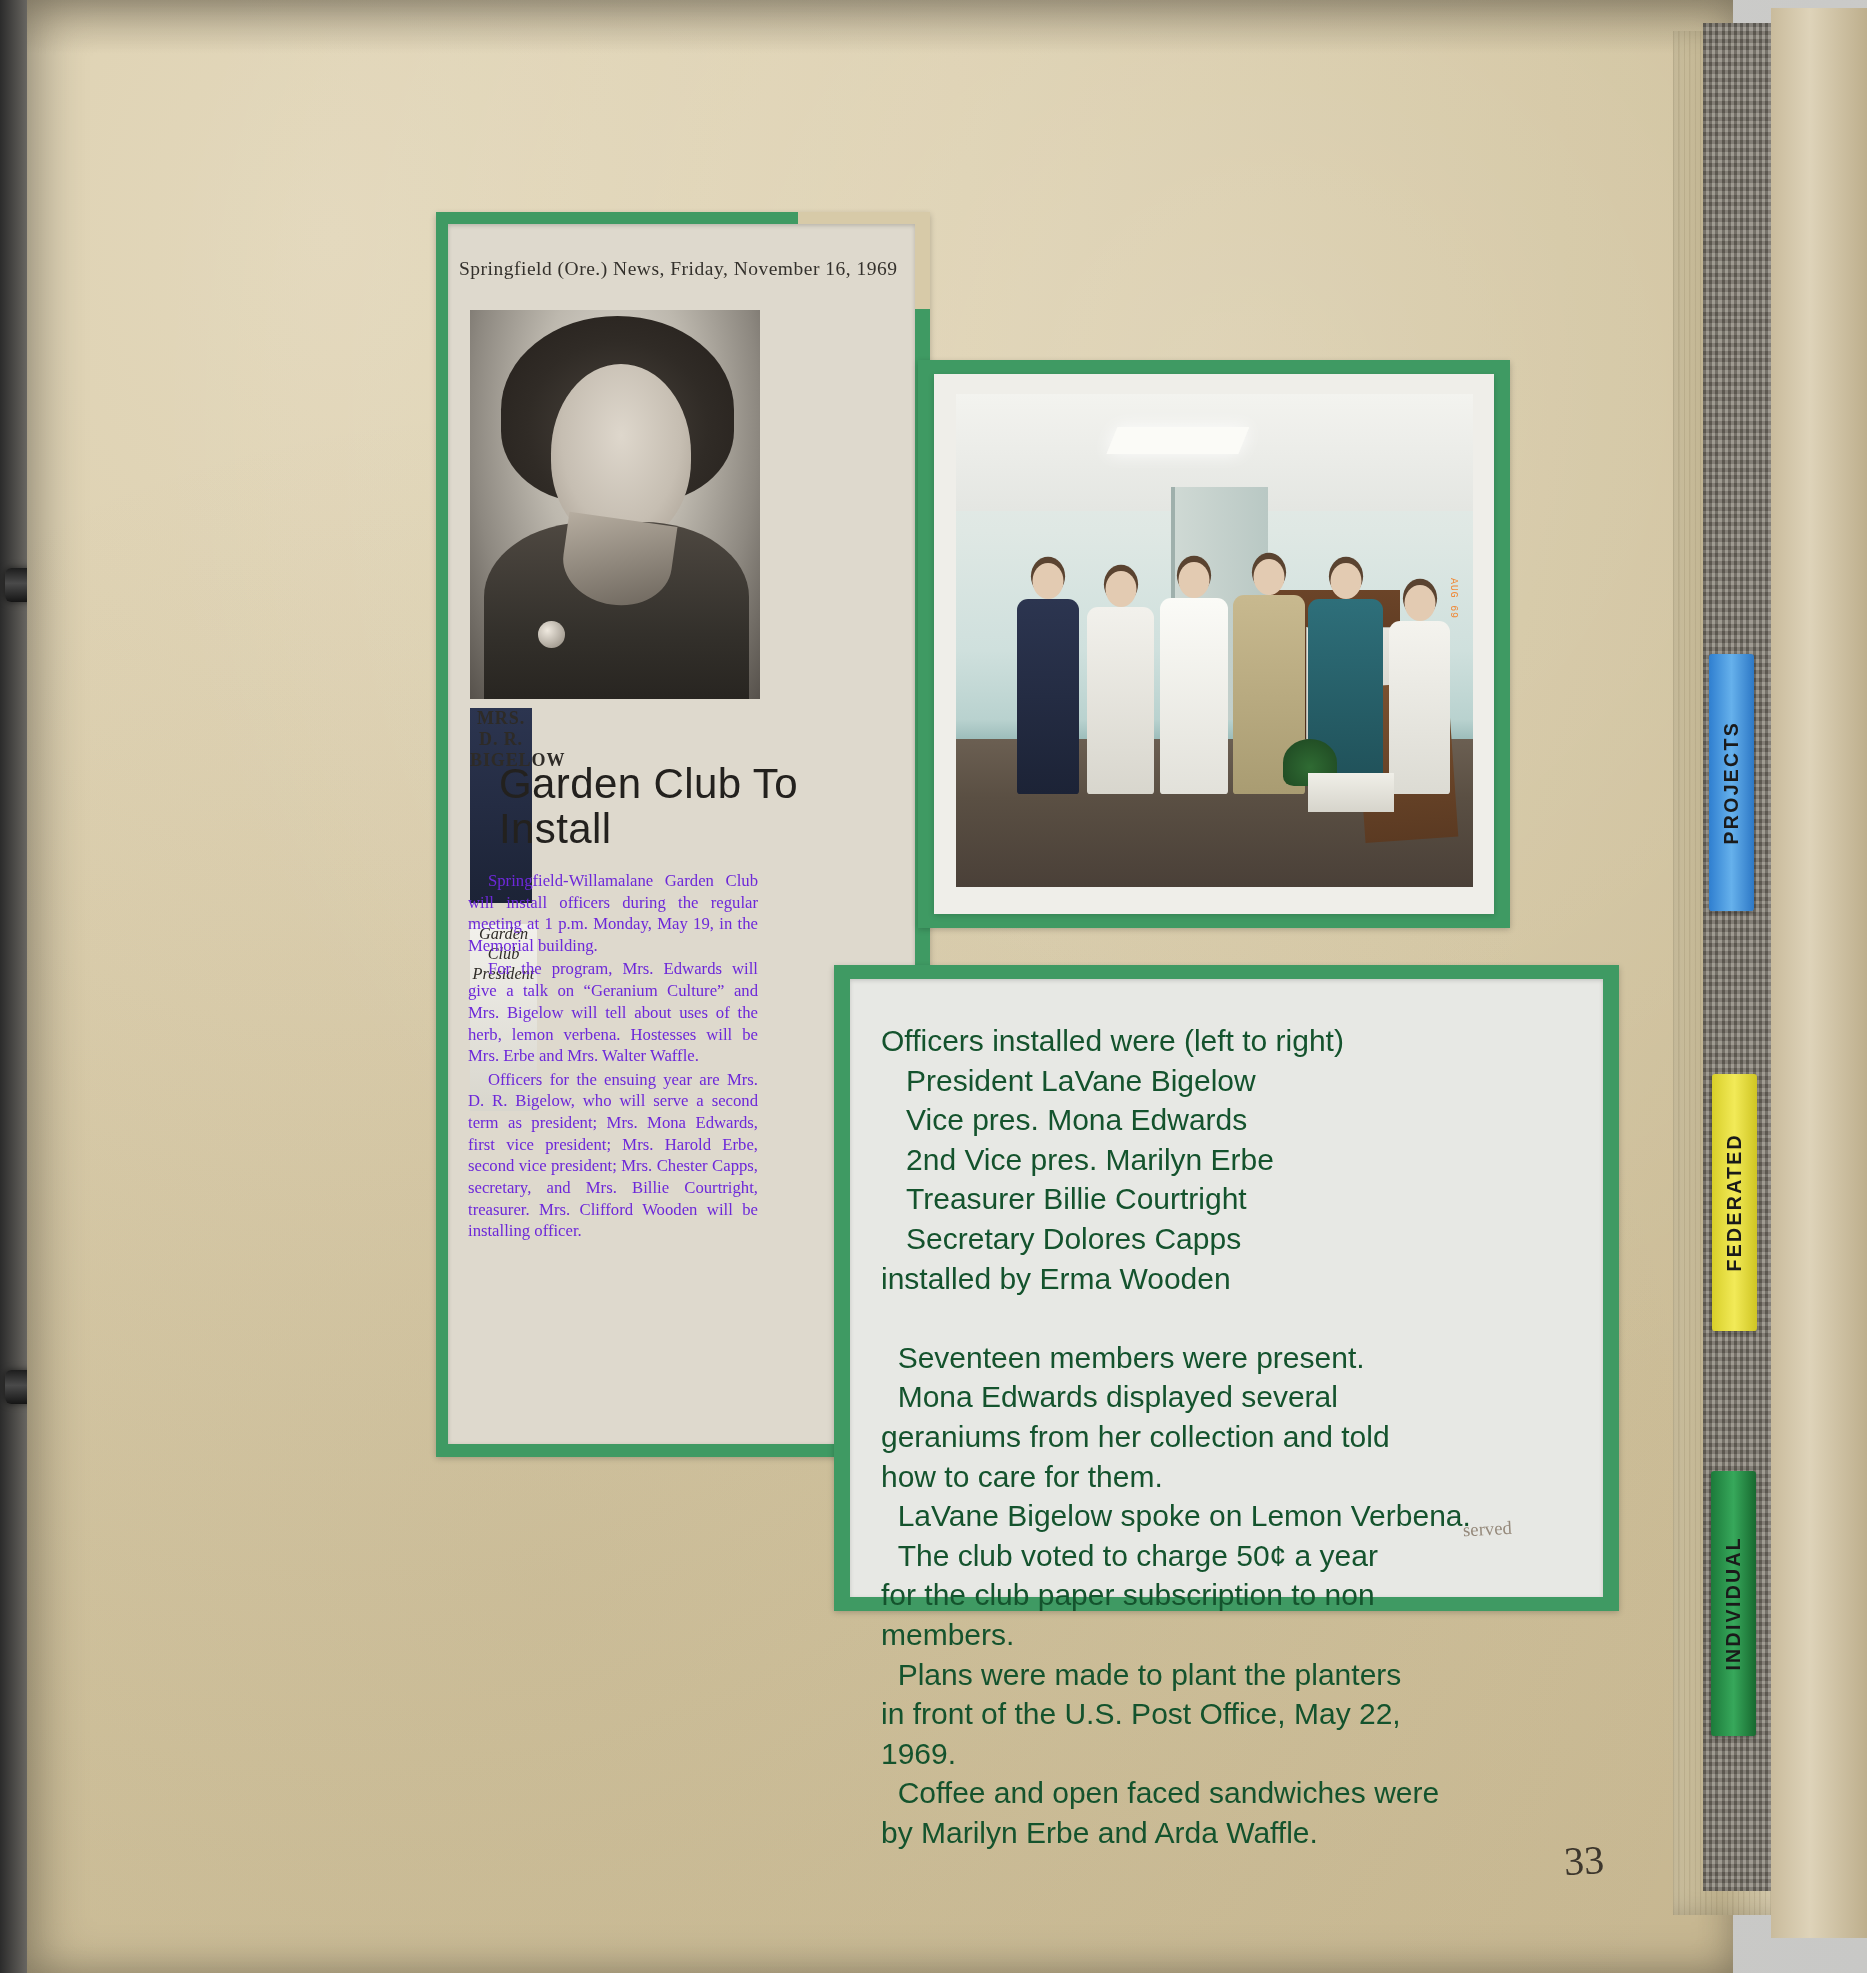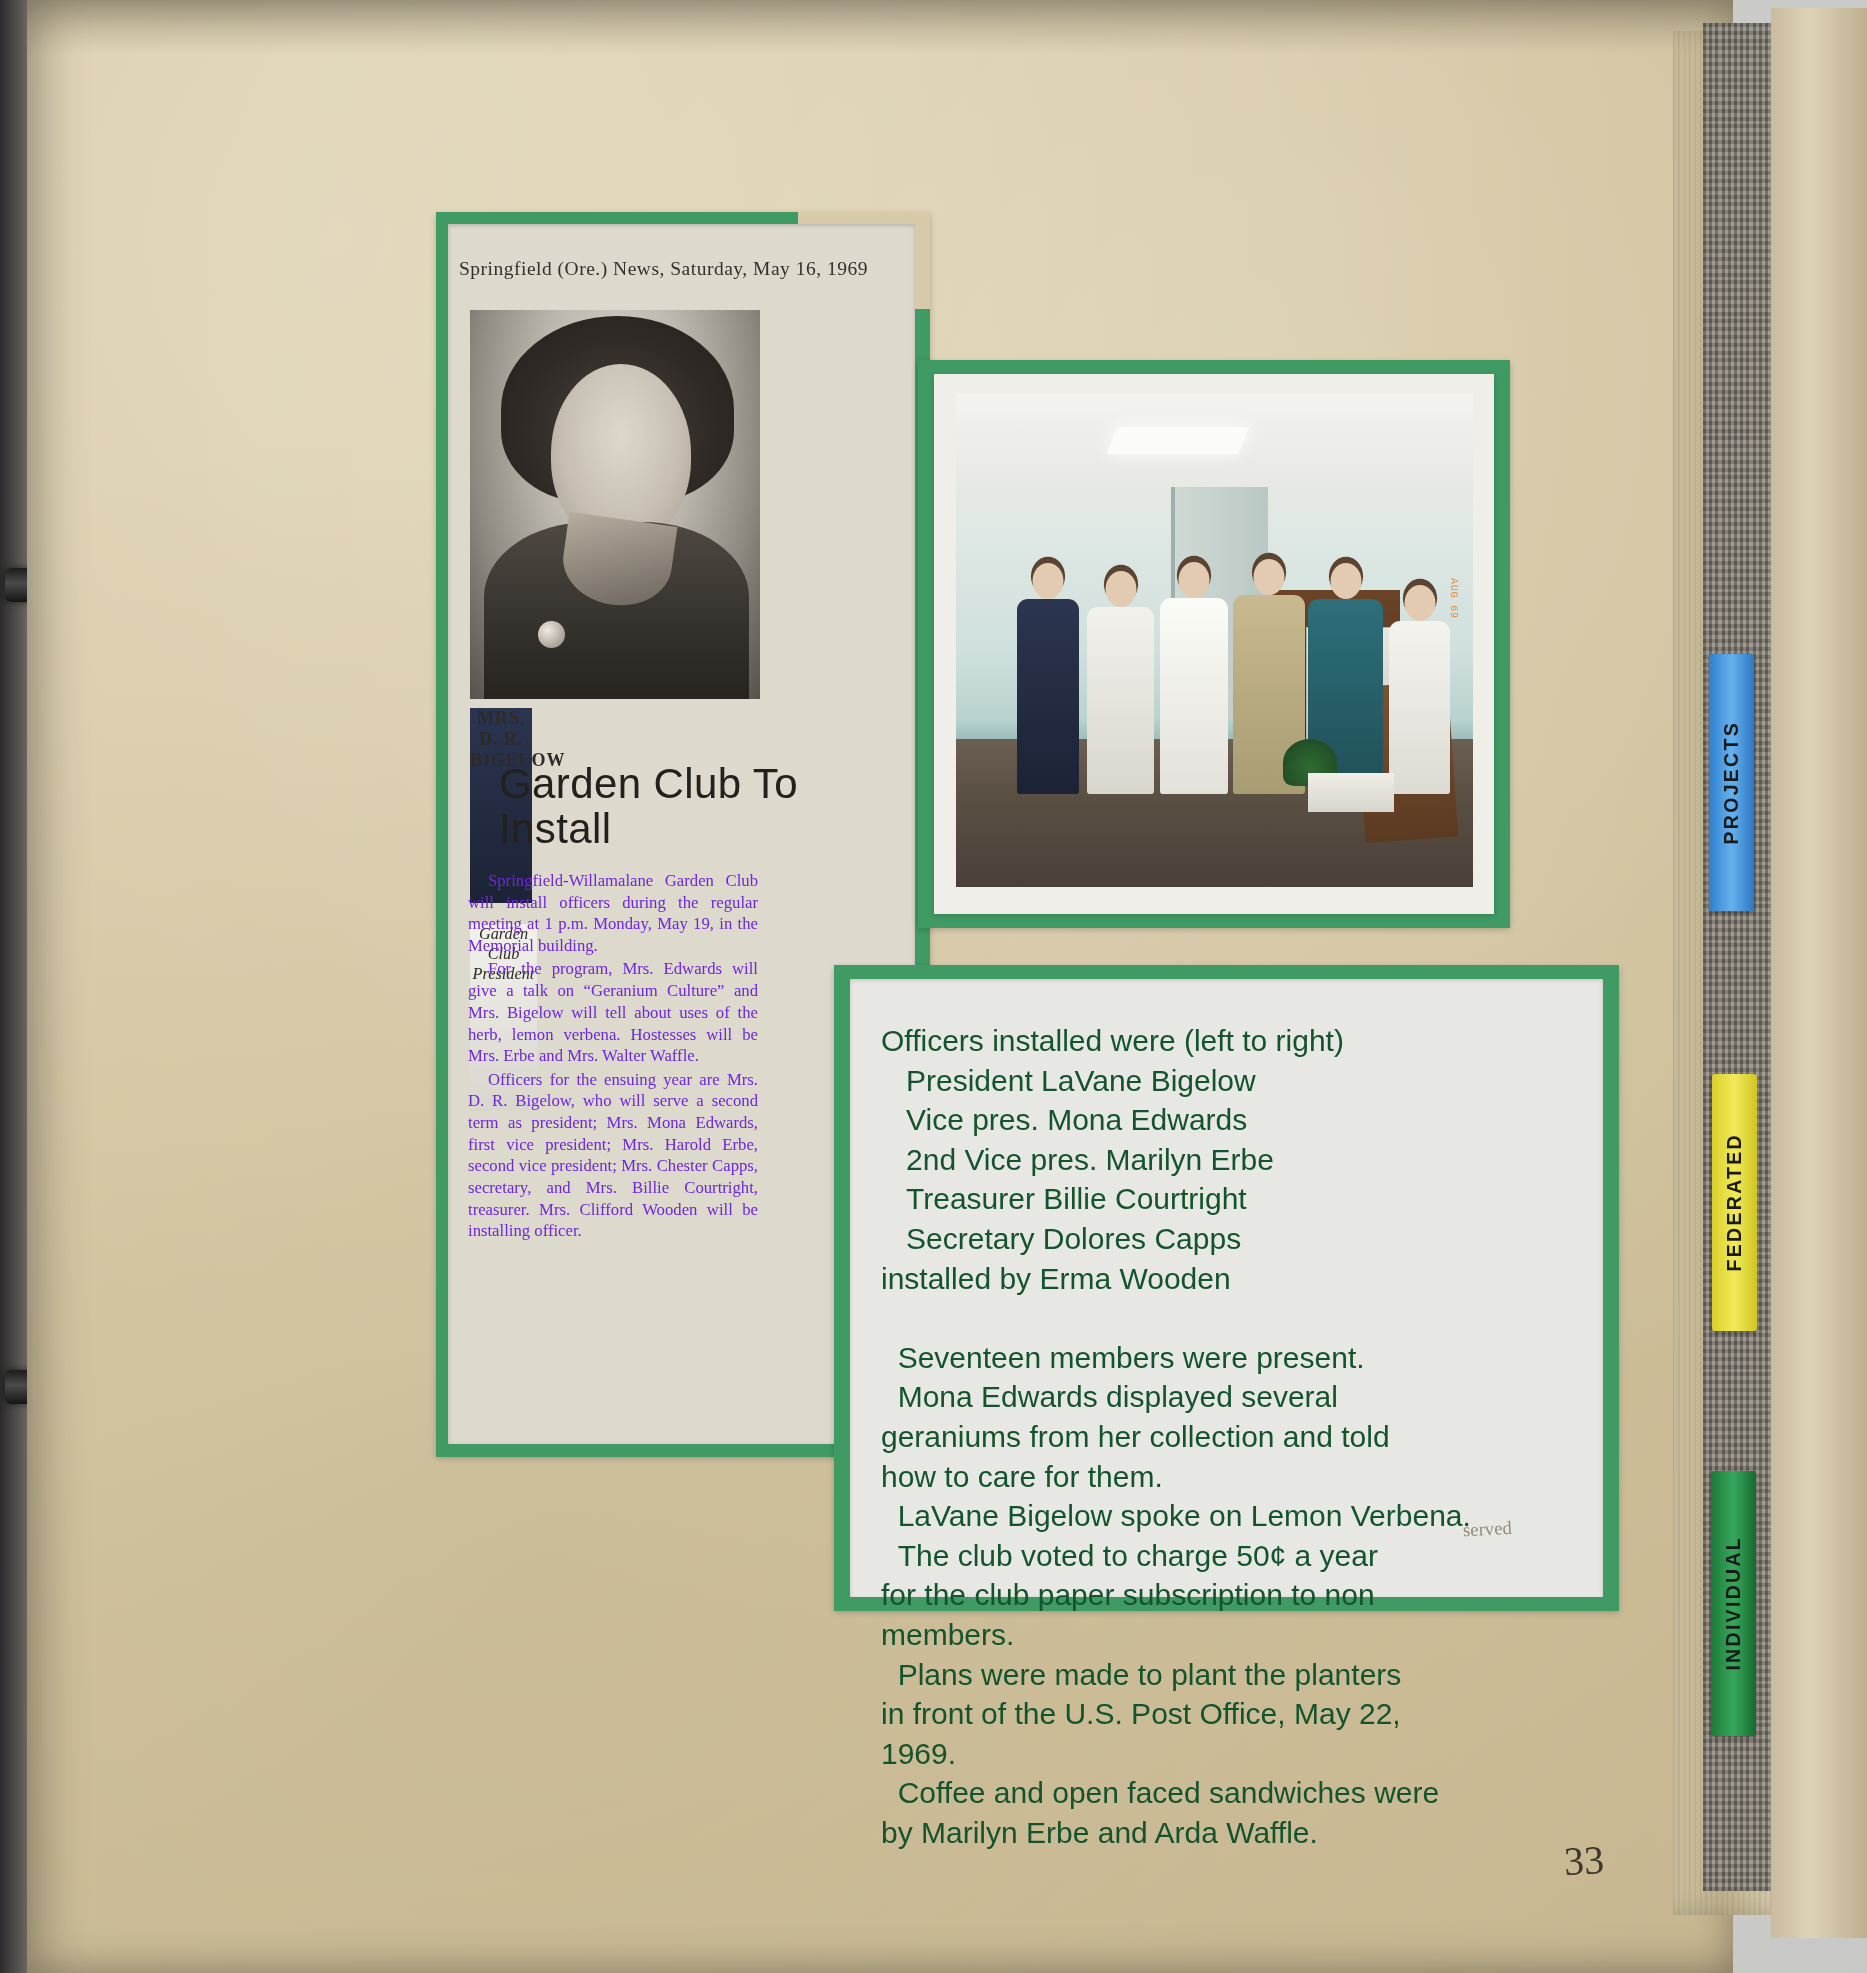--- a/index.html
+++ b/index.html
@@ -421,21 +421,21 @@
     <span>FEDERATED</span>
   </div>
   <div class="tab tab-individual">
     <span>INDIVIDUAL</span>
   </div>
 
   <div class="green-mat clip-mat">
     <div class="notch"></div>
   </div>
   <div class="clipping">
-    <div class="clip-header">Springfield  (Ore.)  News,  Saturday, May 16, 1969</div>
+    <div class="clip-header">Springfield  (Ore.)  News,  Friday, November 16, 1969</div>
 
     <div class="clip-photo">
       <div class="portrait-hair"></div>
       <div class="portrait-face"></div>
       <div class="portrait-body"></div>
       <div class="portrait-collar"></div>
       <div class="portrait-pin"></div>
     </div>
 
     <div class="clip-caption">

